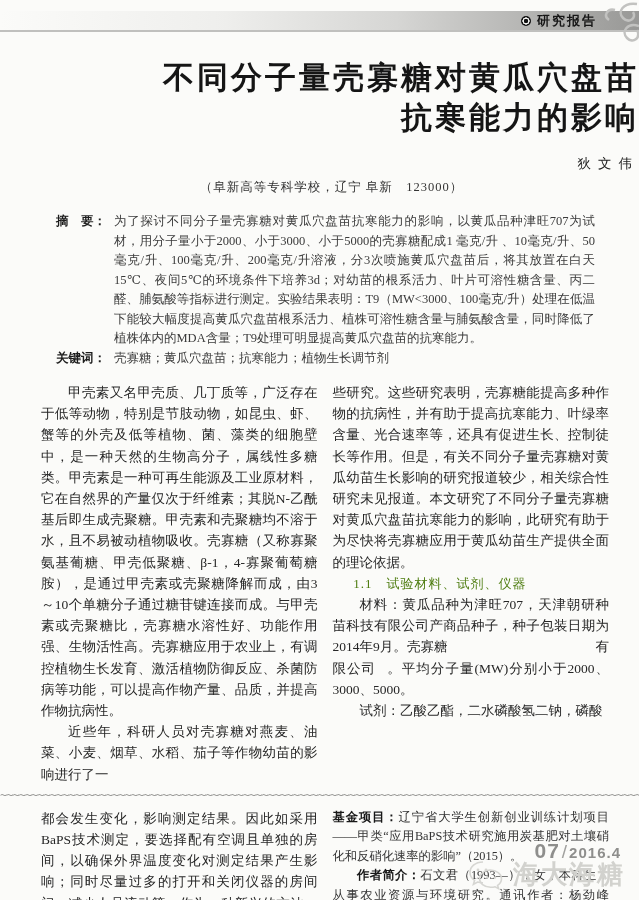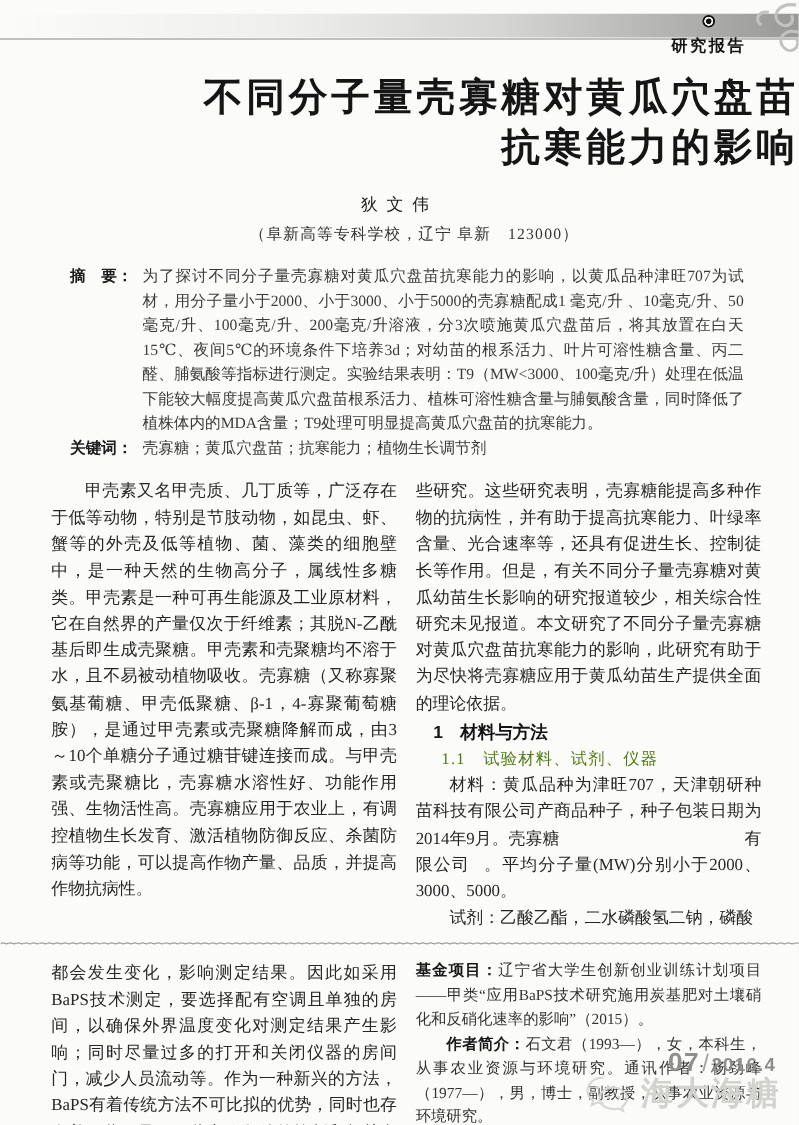--- a/index.html
+++ b/index.html
@@ -3,29 +3,29 @@
 <meta charset="utf-8">
 <style>
   html,body{margin:0;padding:0;}
   body{background:#e9e9e7;font-family:"Liberation Serif","DejaVu Serif",serif;}
   .page{position:relative;width:639px;height:900px;margin:0 auto;background:#fbfbf9;color:#2a2a2a;overflow:hidden;}
 
   
   .topband{position:absolute;top:11px;left:0;width:639px;height:19px;
     background:linear-gradient(90deg,rgba(235,235,233,0) 0%,rgba(230,230,228,.6) 35%,#d6d6d4 62%,#b9b9b7 80%,#989896 100%);
     box-shadow:0 2px 0 rgba(120,120,118,.45);}
-  .band-inner{position:absolute;right:42px;top:1px;display:flex;align-items:center;gap:6px;flex-direction:column;}
+  .band-inner{position:absolute;right:42px;top:1px;display:flex;align-items:center;gap:6px;}
   .band-dot{width:10px;height:10px;border-radius:50%;
     background:radial-gradient(circle at 50% 50%, #111 0 28%, #f2f2f0 34% 48%, #111 54% 100%);}
   .band-label{font-family:"Liberation Sans","DejaVu Sans",sans-serif;font-weight:bold;font-size:13px;color:#161616;letter-spacing:2px;}
   .swirl{position:absolute;right:0;top:-11px;}
 
   
   .title{margin:58px 0 0;text-align:right;font-size:31px;line-height:40px;font-weight:900;color:#151515;letter-spacing:3px;}
-  .author{margin-top:17px;text-align:center;font-size:13.5px;letter-spacing:7px;color:#222;}
+  .author{margin-top:17px;text-align:right;font-size:13.5px;letter-spacing:7px;color:#222;}
   .affil{margin-top:6px;text-align:center;font-size:12.5px;color:#333;letter-spacing:1px;padding-left:24px;}
 
   
   .abstract{margin:16px 44px 0 56px;font-size:12.5px;line-height:19.5px;color:#3a3a3a;text-align:justify;}
   .abs-row{display:flex;}
   .abs-label{flex:0 0 58px;font-family:"Liberation Sans","DejaVu Sans",sans-serif;font-weight:bold;color:#1c1c1c;white-space:nowrap;}
   .abs-text{flex:1;}
 
   
   .columns{display:flex;gap:15px;margin:14px 30px 0 41px;}
@@ -87,24 +87,24 @@
     </div>
     <div class="abs-row">
       <span class="abs-label">关键词：</span>
       <span class="abs-text">壳寡糖；黄瓜穴盘苗；抗寒能力；植物生长调节剂</span>
     </div>
   </div>
 
   <div class="columns main-cols">
     <div class="col left">
       <p class="indent">甲壳素又名甲壳质、几丁质等，广泛存在于低等动物，特别是节肢动物，如昆虫、虾、蟹等的外壳及低等植物、菌、藻类的细胞壁中，是一种天然的生物高分子，属线性多糖类。甲壳素是一种可再生能源及工业原材料，它在自然界的产量仅次于纤维素；其脱N-乙酰基后即生成壳聚糖。甲壳素和壳聚糖均不溶于水，且不易被动植物吸收。壳寡糖（又称寡聚氨基葡糖、甲壳低聚糖、β-1，4-寡聚葡萄糖胺），是通过甲壳素或壳聚糖降解而成，由3～10个单糖分子通过糖苷键连接而成。与甲壳素或壳聚糖比，壳寡糖水溶性好、功能作用强、生物活性高。壳寡糖应用于农业上，有调控植物生长发育、激活植物防御反应、杀菌防病等功能，可以提高作物产量、品质，并提高作物抗病性。</p>
+      <p class="indent">近些年，科研人员对壳寡糖对燕麦、油菜、小麦、烟草、水稻、茄子等作物幼苗的影响进行了一</p>
     </div>
     <div class="col right">
       <p>些研究。这些研究表明，壳寡糖能提高多种作物的抗病性，并有助于提高抗寒能力、叶绿率含量、光合速率等，还具有促进生长、控制徒长等作用。但是，有关不同分子量壳寡糖对黄瓜幼苗生长影响的研究报道较少，相关综合性研究未见报道。本文研究了不同分子量壳寡糖对黄瓜穴盘苗抗寒能力的影响，此研究有助于为尽快将壳寡糖应用于黄瓜幼苗生产提供全面的理论依据。</p>
-      <p class="h1">1　材料与方法</p>
       <p class="h2">1.1　试验材料、试剂、仪器</p>
       <p class="indent"><span>材料：黄瓜品种为津旺707，天津朝研种苗科技有限公司产商品种子，种子包装日期为2014年9月。壳寡糖</span><span class="gap1"></span><span>有限公司</span><span class="gap2"></span><span>。平均分子量(MW)分别小于2000、3000、5000。</span></p>
       <p class="indent">试剂：乙酸乙酯，二水磷酸氢二钠，磷酸</p>
     </div>
   </div>
 
   <div class="wavy">~~~~~~~~~~~~~~~~~~~~~~~~~~~~~~~~~~~~~~~~~~~~~~~~~~~~~~~~~~~~~~~~~~~~~~~~~~~~~~~~~~~~~~~~~~~~~~~~~~~~~~~~~~~~~~~~~~~~~~~~~~~~~~~~~~~~~~~~~~~~~~~~~~~~~~~~~~~~~~~~~~~~~~~~~~~~~~~~~~~~~~~~~~~~~~~~~~~~~~~~~~~~~~~~~~~~~~~~~~~~~~~~~~~~~~~~~~~~~~~~</div>
 
   <div class="columns footer-cols">
     <div class="col left">

